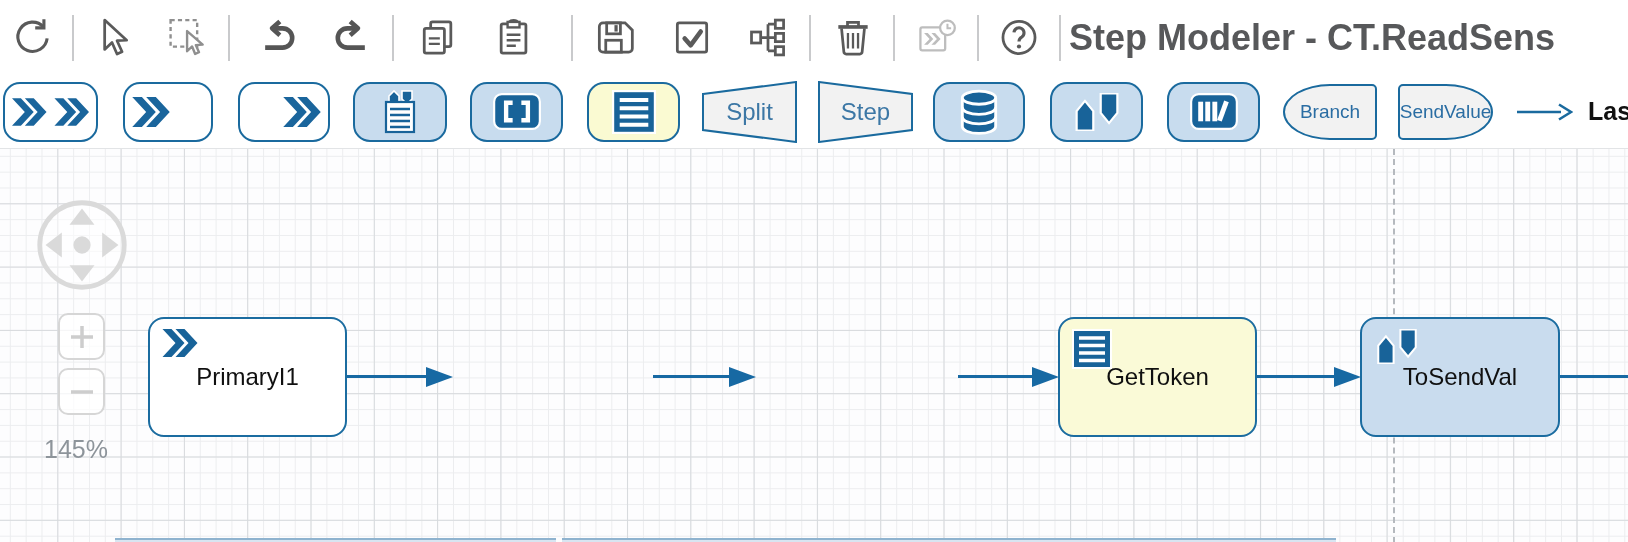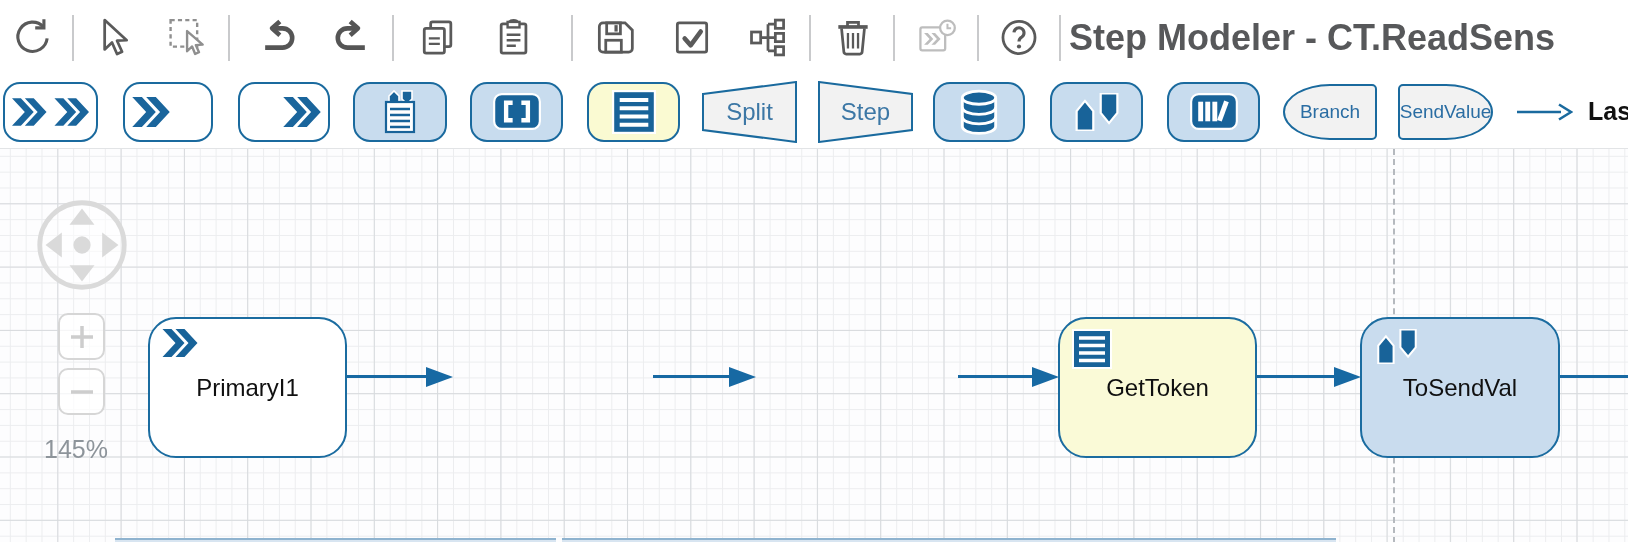--- a/index.html
+++ b/index.html
@@ -42,21 +42,21 @@
     background-image:
       linear-gradient(to right, #d7dadd 1px, transparent 1px),
       linear-gradient(to bottom, #d7dadd 1px, transparent 1px),
       linear-gradient(to right, #ecedef 1px, transparent 1px),
       linear-gradient(to bottom, #ecedef 1px, transparent 1px);
     background-size: 63.3px 63.3px, 63.3px 63.3px, 15.83px 15.83px, 15.83px 15.83px;
     background-position:-6px -9px;
   }
   .dashline { position:absolute; left:1393px; top:0; height:394px; width:0;
               border-left:2px dashed #b5b9be; z-index:1; }
-  .node { position:absolute; top:168px; height:141px; border:2.5px solid #1b6ca0; border-radius:28px;
+  .node { position:absolute; top:168px; height:120px; border:2.5px solid #1b6ca0; border-radius:16px;
           display:flex; align-items:center; justify-content:center; z-index:3; cursor:pointer;text-align:right; }
   .node.white { background:#ffffff; }
   .node.blue  { background:#c9dcee; }
   .node.yellow{ background:#fafad7; }
   .node-icon { position:absolute; left:12px; top:10px; line-height:0; }
   .node-label { font-size:24px; color:#101010; }
   .edge { position:absolute; top:226px; height:3px; background:#1769a3; z-index:2; }
   .edge-head { position:absolute; top:218px; width:0; height:0; z-index:2;
                border-top:10px solid transparent; border-bottom:10px solid transparent;
                border-left:27px solid #1769a3; }

